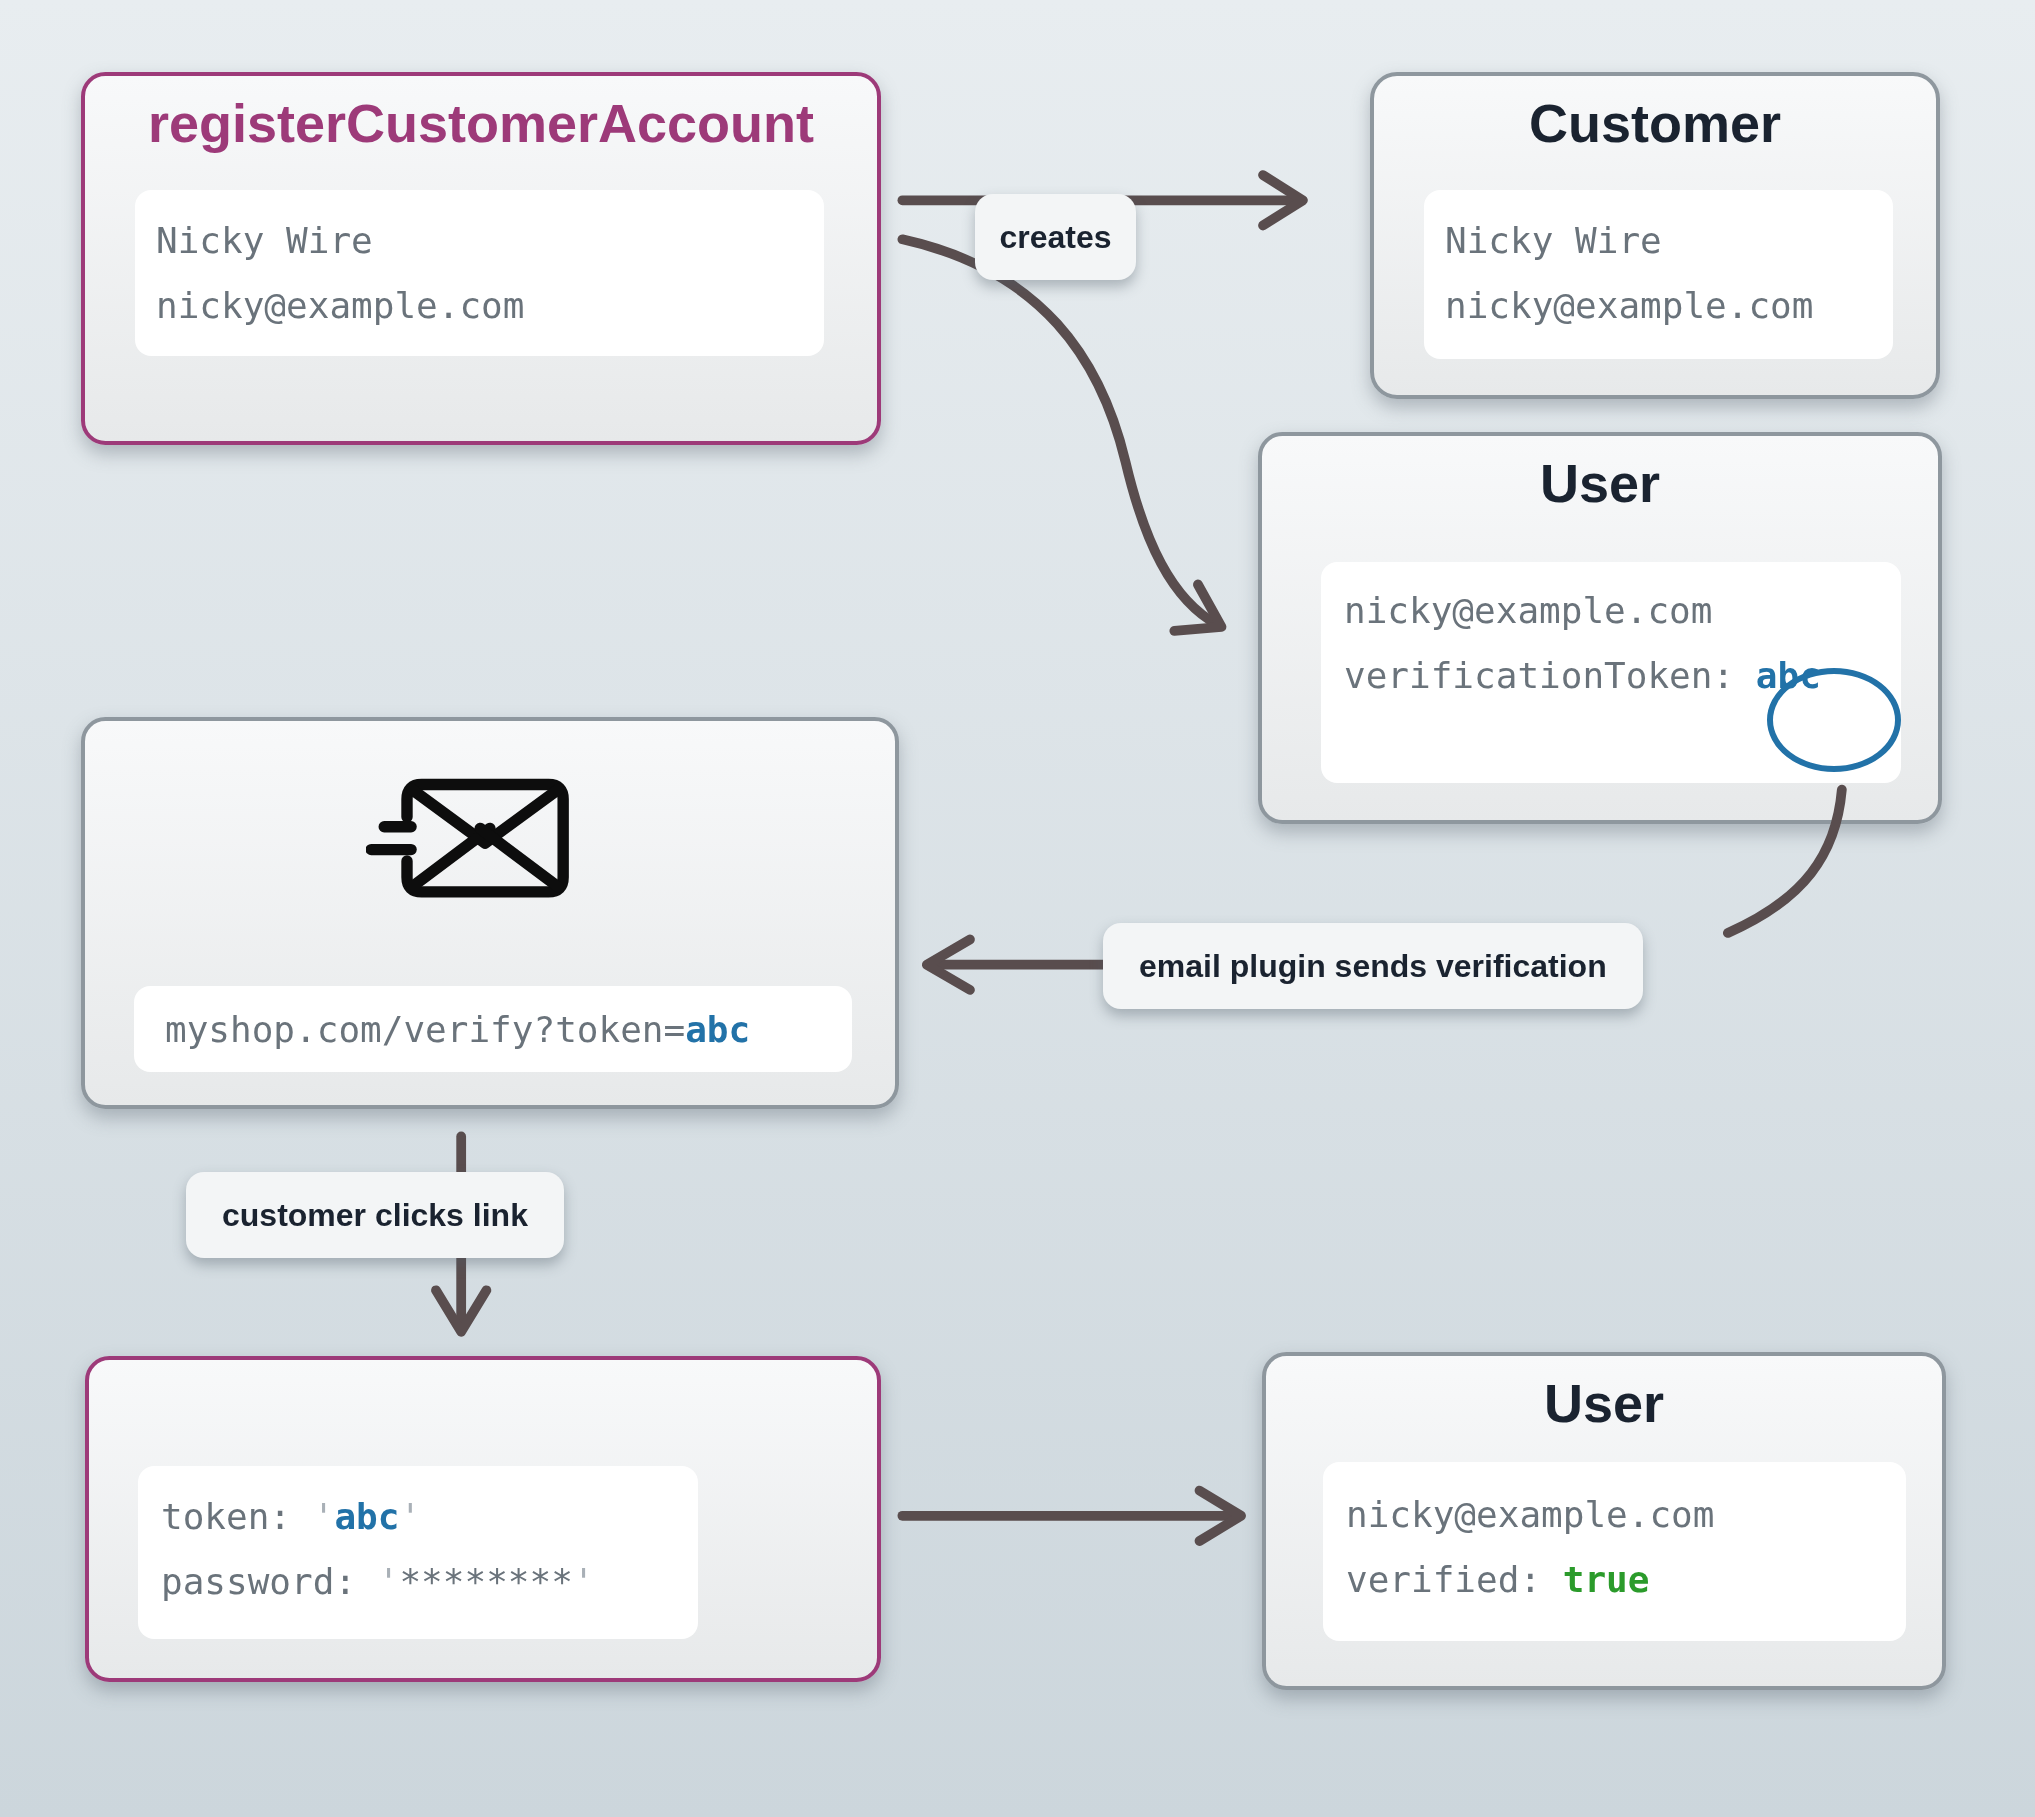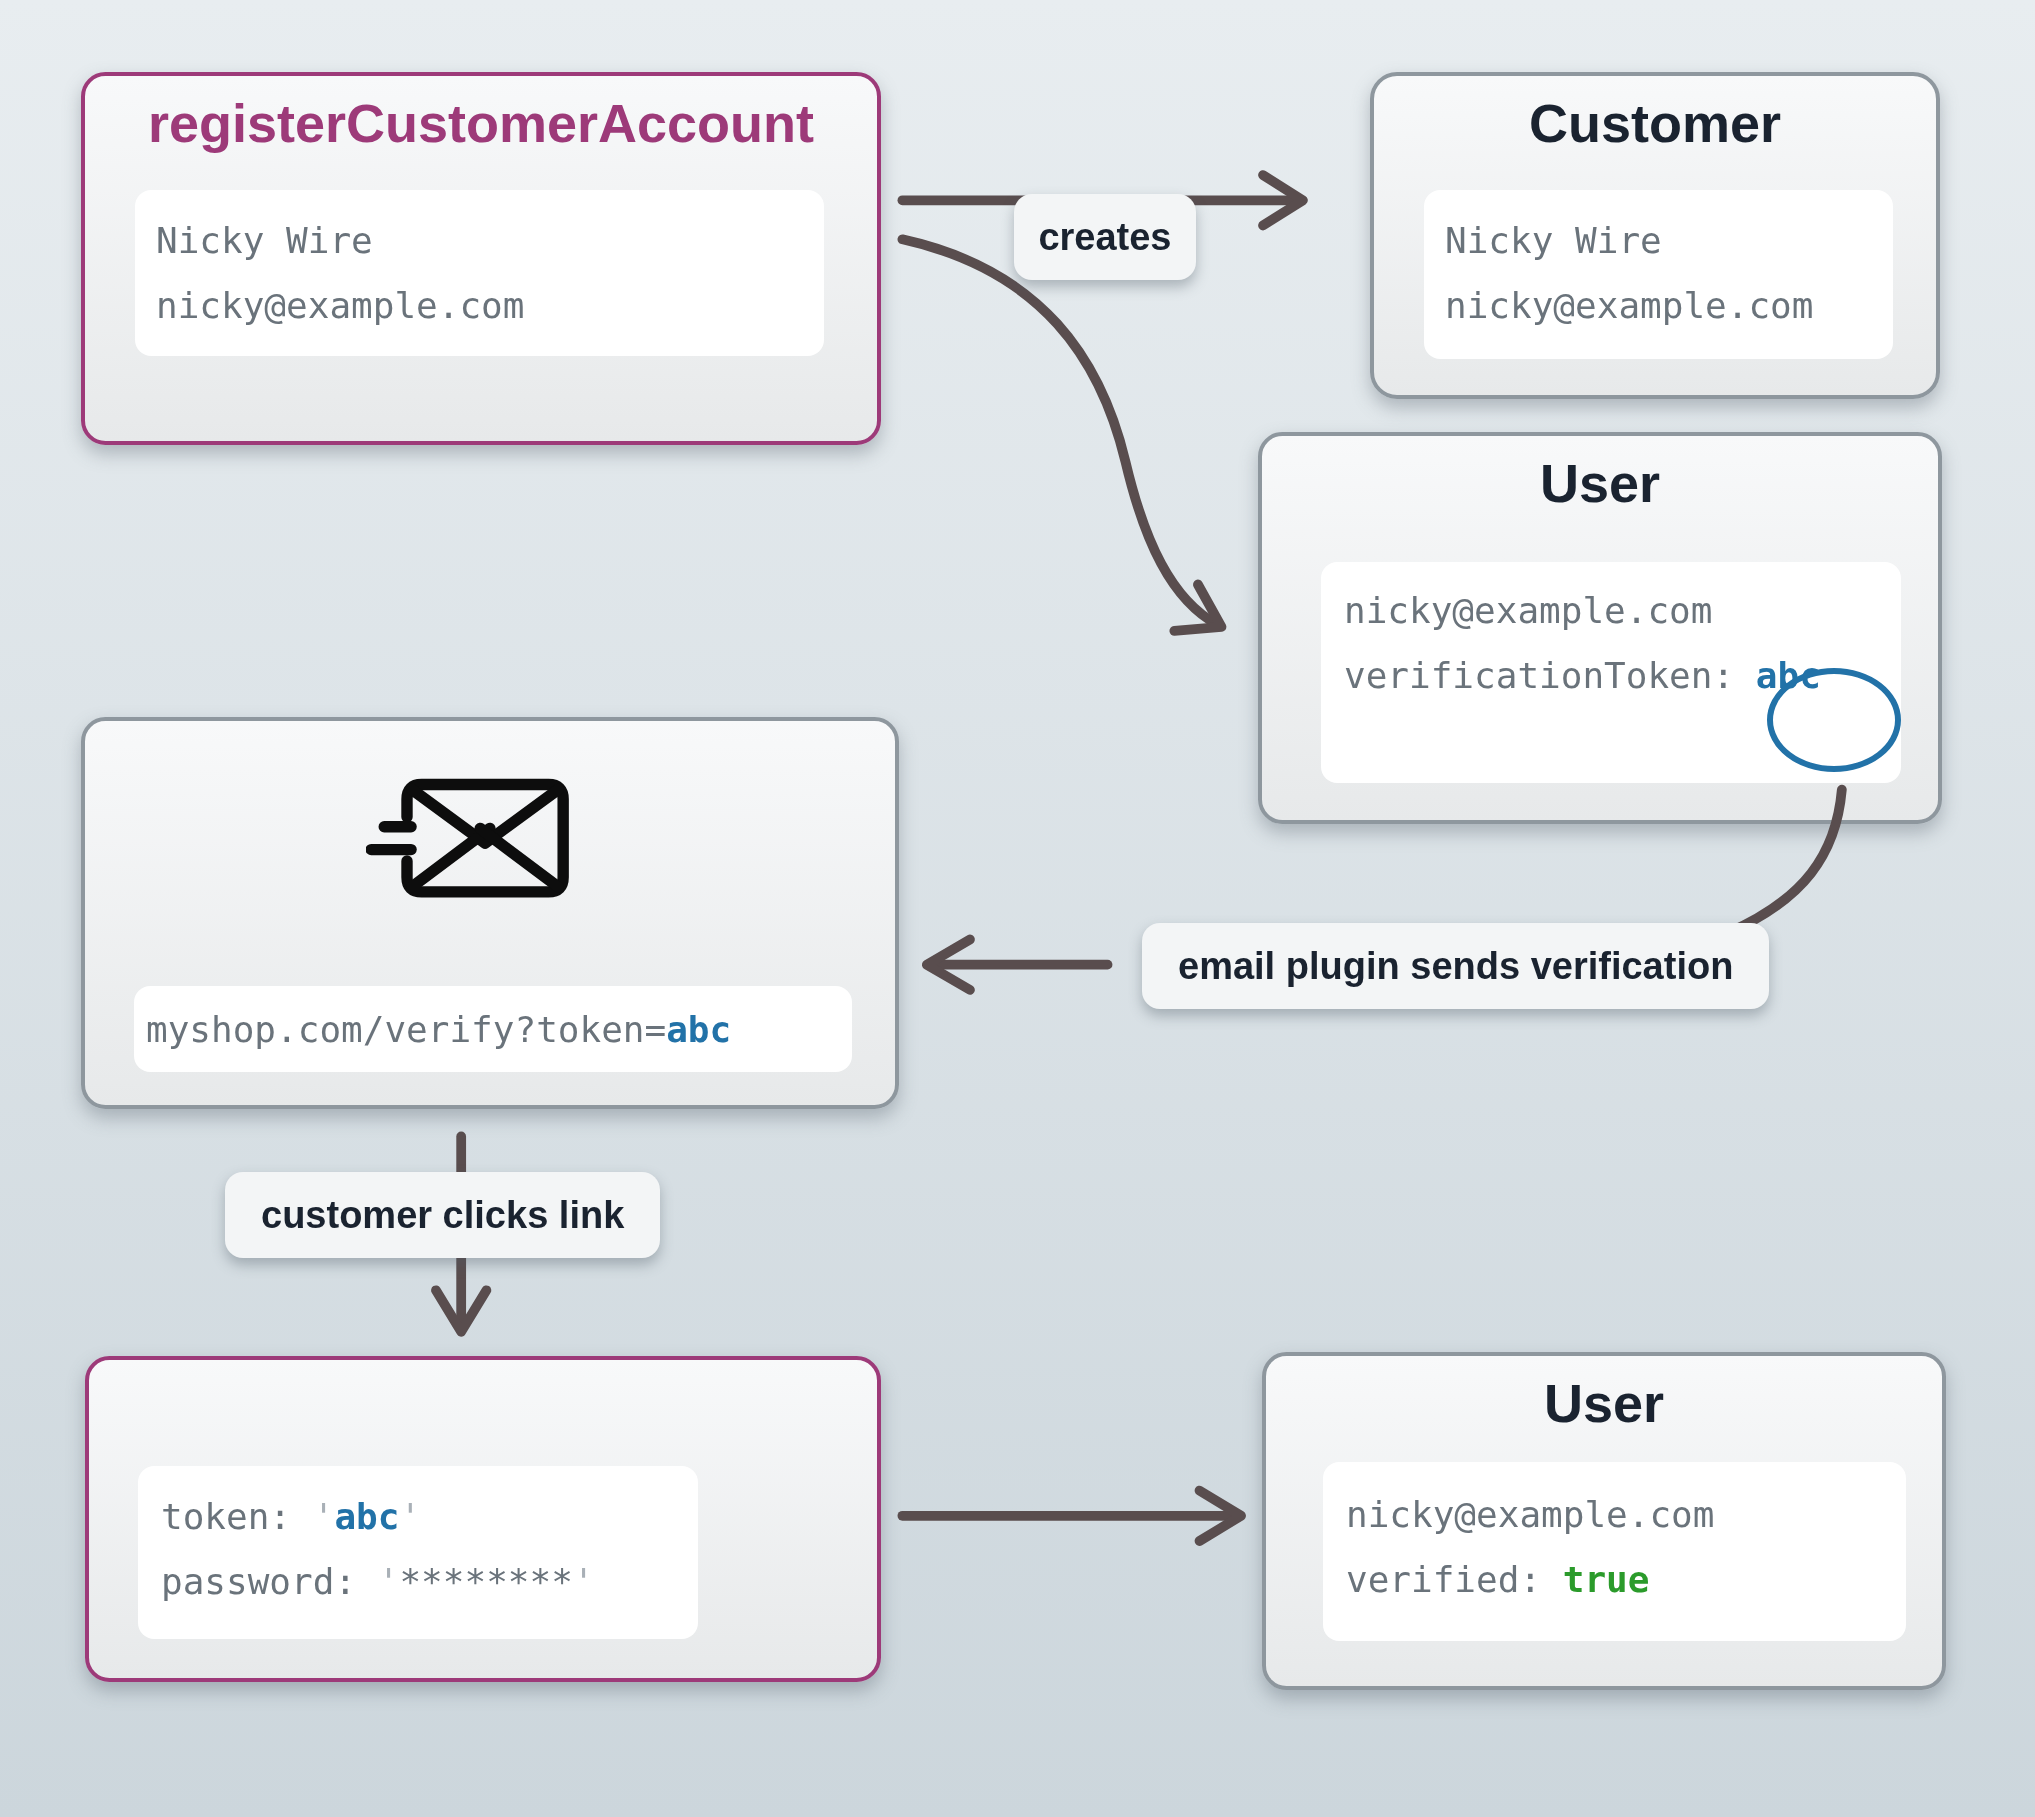--- a/index.html
+++ b/index.html
@@ -29,22 +29,22 @@
     color:var(--c-mono,#6a737b);
   }
   .mono-line span{white-space:pre;}
   .val-red{color:var(--c-red,#d41f3c);font-weight:bold;}
   .val-green{color:var(--c-green,#2b9b2b);font-weight:bold;text-align:center;}
   .val-blue{color:var(--c-blue,#2272a8);font-weight:bold;}
   .q{color:var(--c-quote,#a9b0b7);}
   .pill{
     position:absolute;height:86px;display:flex;align-items:center;
     padding:0 36px;background:var(--c-pill,#f3f5f6);border-radius:18px;
-    font-size:38px;font-weight:bold;color:var(--c-dark,#1a2330);
-    box-shadow:0 6.5px 13px rgba(80,92,102,.38);z-index:5;white-space:nowrap;margin-left:39px;
+    font-size:32px;font-weight:bold;color:var(--c-dark,#1a2330);
+    box-shadow:0 6.5px 13px rgba(80,92,102,.38);z-index:5;white-space:nowrap;
   }
   .overlay{
     position:absolute;left:0;top:0;width:2036px;height:1817px;
     z-index:4;pointer-events:none;
   }
   .overlay path{fill:none;}
   .token-ellipse{
     position:absolute;left:1767px;top:668px;width:134px;height:104px;
     border:6.5px solid var(--c-blue,#2272a8);border-radius:50%;
     box-sizing:border-box;z-index:6;background:transparent;
@@ -112,21 +112,21 @@
   <svg class="mail-icon" width="204" height="122" viewBox="0 0 250 150">
     <g stroke="#0d0d0d" stroke-width="14" fill="none" stroke-linecap="round" stroke-linejoin="round">
       <path d="M 50 102 L 50 122 Q 50 140 68 140 L 224 140 Q 242 140 242 122 L 242 26 Q 242 8 224 8 L 68 8 Q 50 8 50 26 L 50 48"></path>
       <path d="M 56 14 L 146 80 L 236 14"></path>
       <path d="M 56 134 L 152 62"></path>
       <path d="M 236 134 L 140 62"></path>
       <path d="M 22 60 L 55 60"></path>
       <path d="M 6 88 L 55 88"></path>
     </g>
   </svg>
-  <div class="panel" style="left:49px;top:265px;width:718px;height:86px;display:flex;align-items:center;padding-left:12px;">
+  <div class="panel" style="left:49px;top:265px;width:718px;height:86px;display:flex;align-items:center;padding-left:31px;">
     <div class="mono-line">
       <span>myshop.com/verify?token=</span><span class="val-blue">abc</span>
     </div>
   </div>
 </div>
 
 <div class="card purple" style="left:85px;top:1356px;width:796px;height:326px;">
   <div class="panel" style="left:49px;top:106px;width:560px;height:173px;padding:18px 0 0 23px;">
     <div class="mono-line">
       <span>token: </span><span class="q">'</span><span class="val-blue">abc</span><span class="q">'</span>

